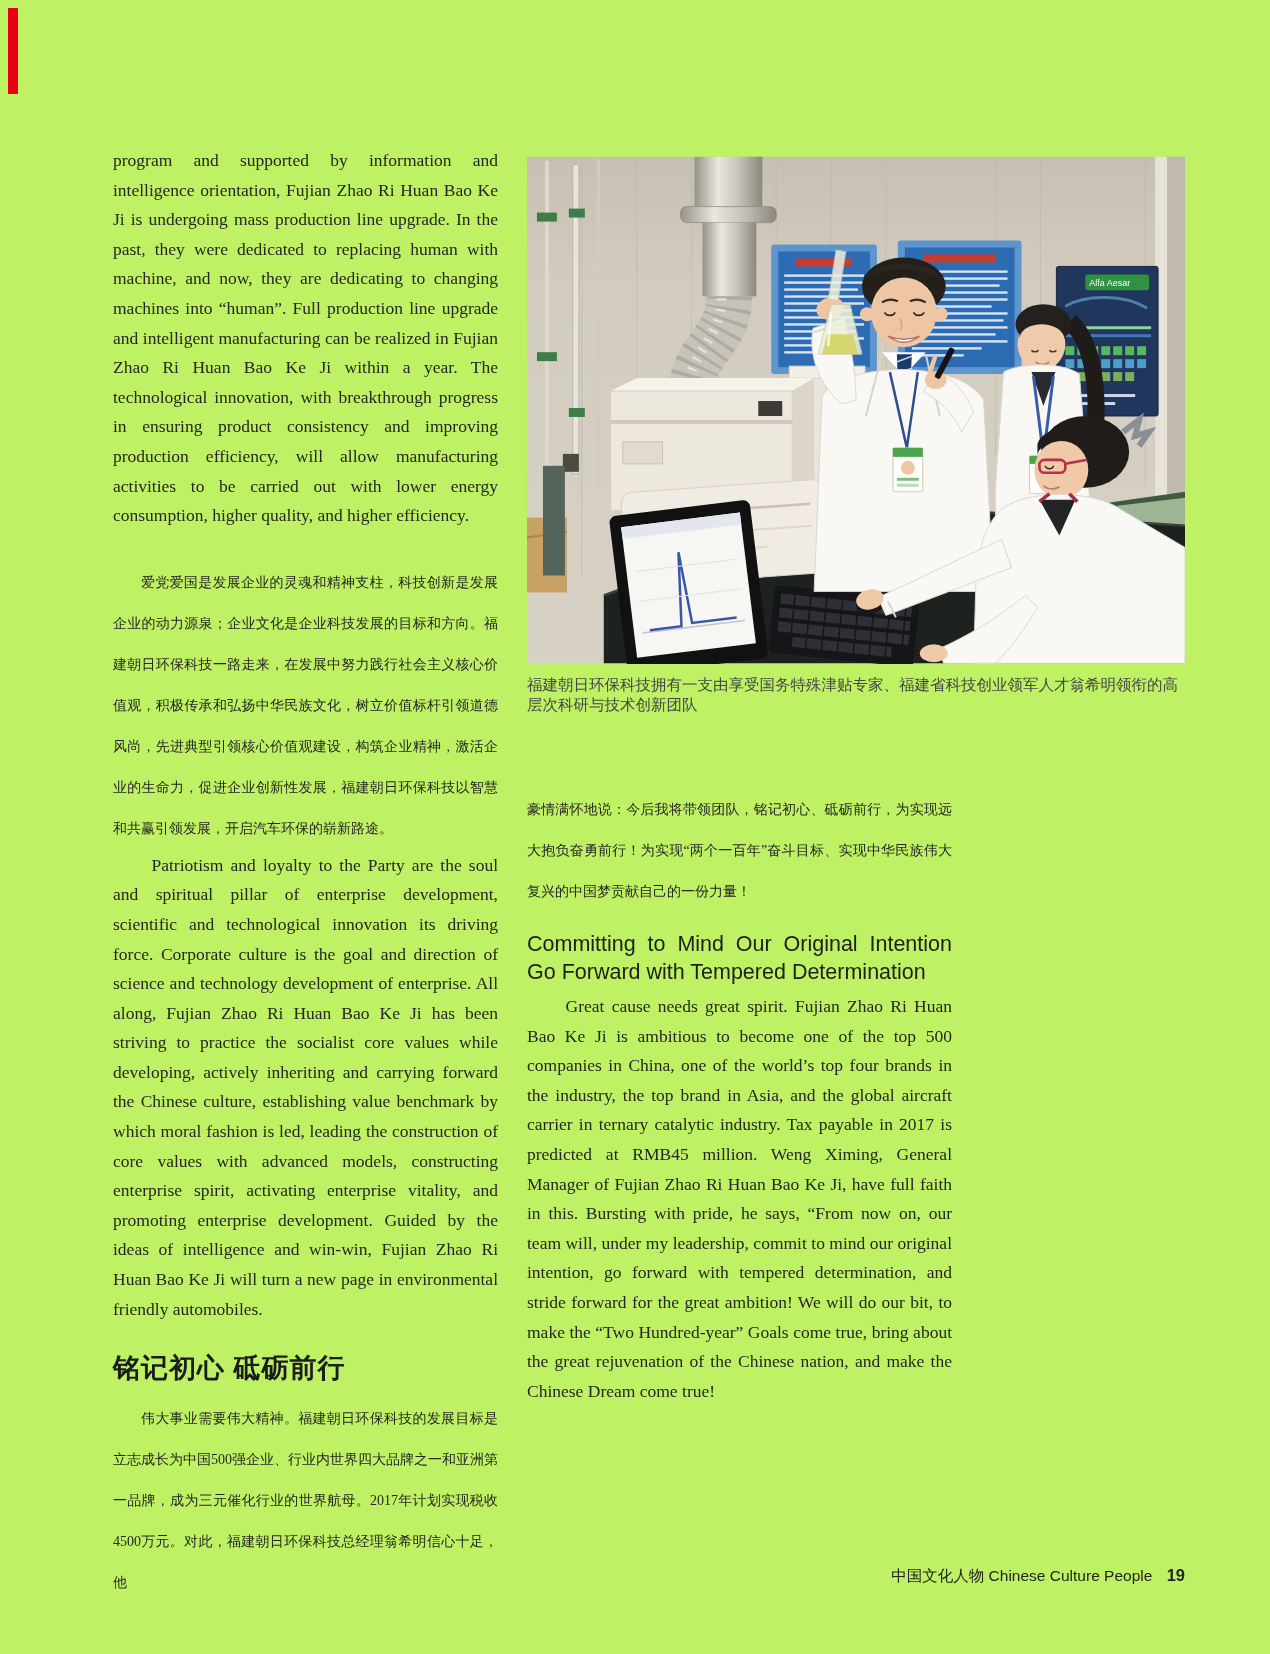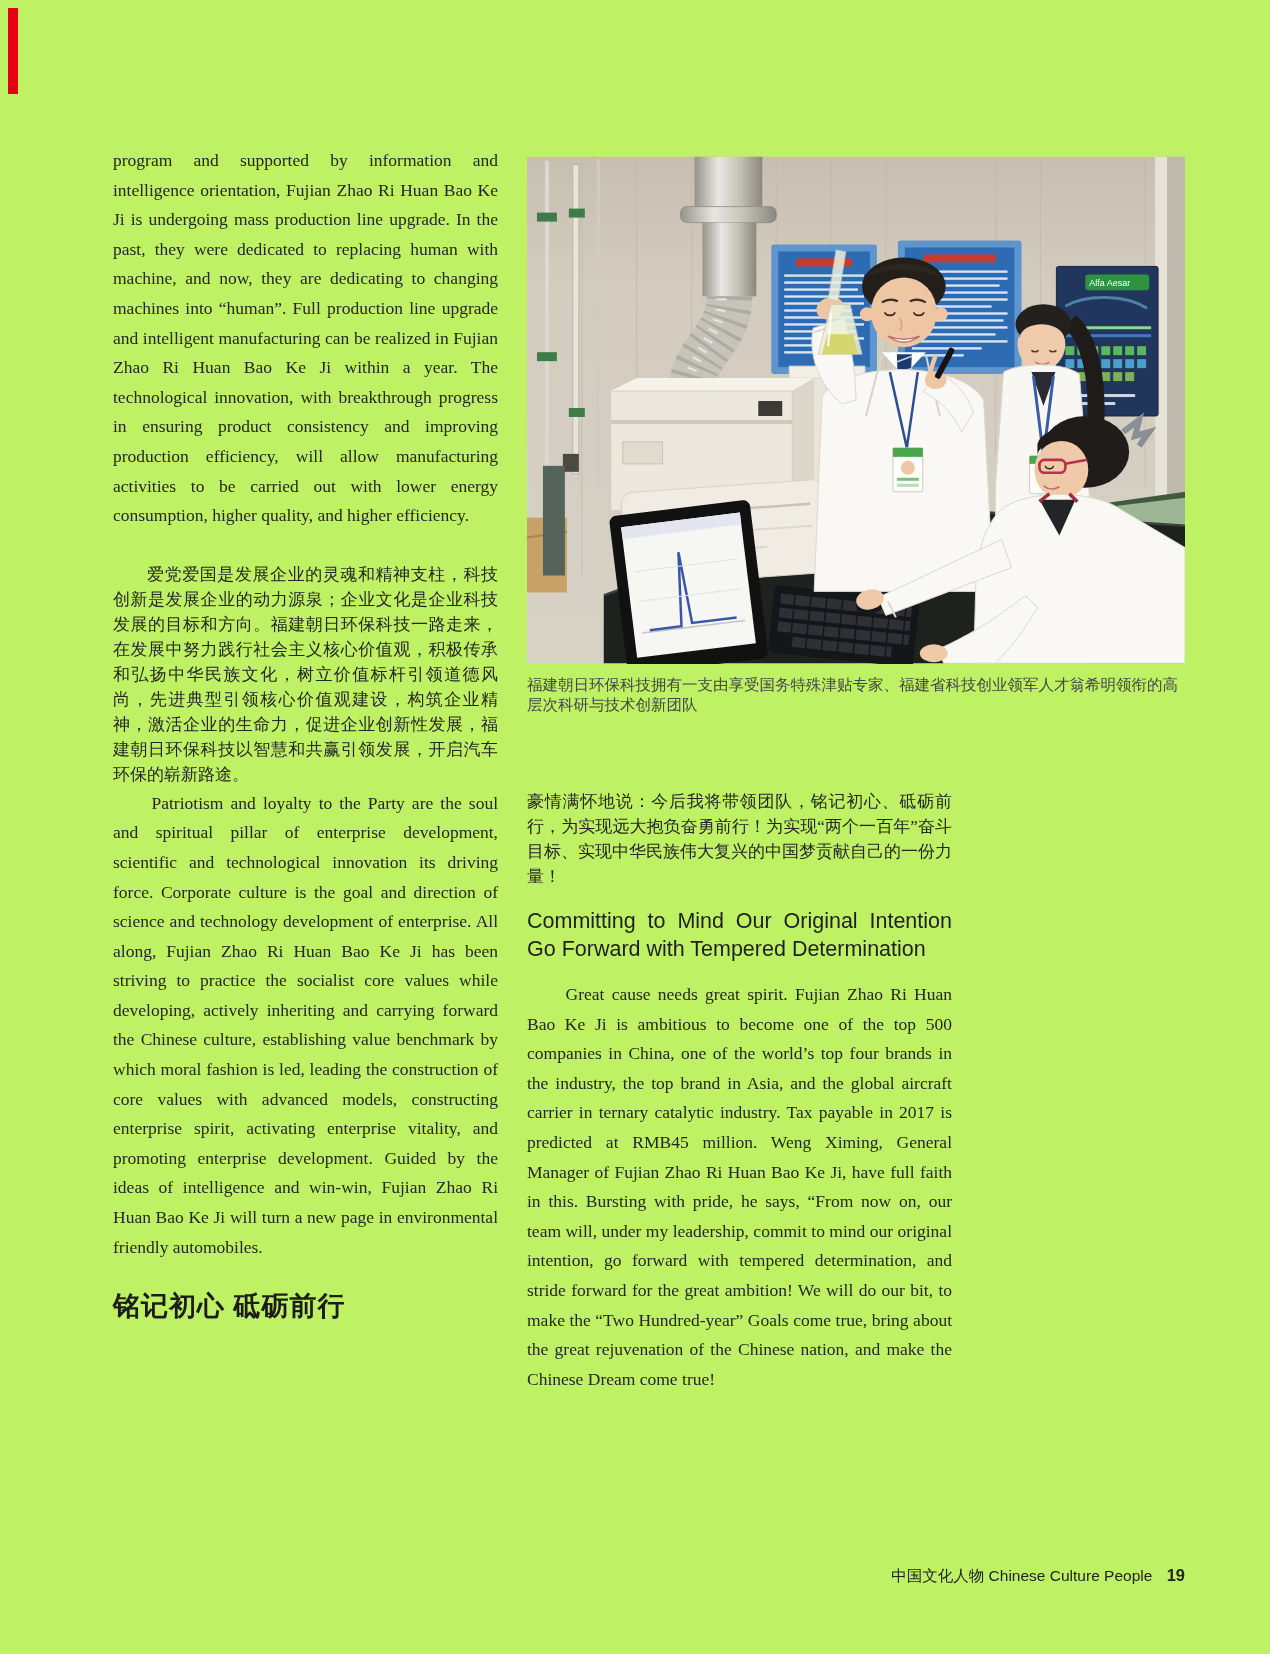--- a/index.html
+++ b/index.html
@@ -3,53 +3,54 @@
 <meta charset="utf-8">
 <style>
   html,body{margin:0;padding:0;background:#ffffff;}
   .page{position:relative;width:1270px;height:1654px;background:#bef264;overflow:hidden;
         font-family:"Liberation Serif", serif;color:#272624;}
   .red-mark{position:absolute;left:8px;top:8px;width:10px;height:86px;background:#e60012;}
   .col-left{position:absolute;left:113px;top:146px;width:385px;}
   .col-right{position:absolute;left:527px;top:156px;width:658px;}
   p{margin:0;}
   .en-body{font-size:17.5px;line-height:29.6px;text-align:justify;}
-  .cn-body{font-size:17px;line-height:25px;text-align:justify;}
+  .cn-body{font-size:14px;line-height:41px;text-align:justify;}
   .indent-en{text-indent:2.2em;}
   .indent-cn{text-indent:2em;}
   #para-cn-left{margin-top:31px;}
   #para-en-2{margin-top:2px;}
   .cn-heading{margin:27px 0 0 0;font-family:"Liberation Sans", sans-serif;font-weight:bold;
               font-size:27px;line-height:34px;color:#1c1c1c;letter-spacing:1px;}
   #para-cn-left2{margin-top:13px;}
   .photo-svg{display:block;width:658px;height:508px;}
   .caption{margin-top:11px;font-family:"Liberation Sans", sans-serif;color:#454547;}
   .caption .cap-cn{font-size:15.5px;line-height:20px;text-align:left;}
   .caption .cap-en{font-size:15.5px;line-height:20px;text-align:left;}
   .right-text{width:425px;}
   #para-cn-right{margin-top:74px;}
   .en-heading{margin:19px 0 0 0;font-family:"Liberation Sans", sans-serif;font-weight:normal;
               font-size:21.5px;line-height:27.5px;color:#1f1f1f;text-align:justify;}
-  #para-en-right{margin-top:17px;}
+  #para-en-right{margin-top:6px;}
   .footer{position:absolute;top:1566px;right:85px;font-family:"Liberation Sans", sans-serif;
           font-size:15.5px;color:#232323;white-space:nowrap;}
   .footer .page-num{font-weight:bold;margin-left:10px;font-size:16.5px;margin-top:44px;}
 </style>
 </head>
 <body>
 
 <div class="page">
 
   <div class="red-mark"></div>
 
   <div class="col-left">
     <p id="para-en-1" class="en-body">program and supported by information and intelligence orientation, Fujian Zhao Ri Huan Bao Ke Ji is undergoing mass production line upgrade. In the past, they were dedicated to replacing human with machine, and now, they are dedicating to changing machines into “human”. Full production line upgrade and intelligent manufacturing can be realized in Fujian Zhao Ri Huan Bao Ke Ji within a year. The technological innovation, with breakthrough progress in ensuring product consistency and improving production efficiency, will allow manufacturing activities to be carried out with lower energy consumption, higher quality, and higher efficiency.</p>
     <p id="para-cn-left" class="cn-body indent-cn">爱党爱国是发展企业的灵魂和精神支柱，科技创新是发展企业的动力源泉；企业文化是企业科技发展的目标和方向。福建朝日环保科技一路走来，在发展中努力践行社会主义核心价值观，积极传承和弘扬中华民族文化，树立价值标杆引领道德风尚，先进典型引领核心价值观建设，构筑企业精神，激活企业的生命力，促进企业创新性发展，福建朝日环保科技以智慧和共赢引领发展，开启汽车环保的崭新路途。</p>
     <p id="para-en-2" class="en-body indent-en">Patriotism and loyalty to the Party are the soul and spiritual pillar of enterprise development, scientific and technological innovation its driving force. Corporate culture is the goal and direction of science and technology development of enterprise. All along, Fujian Zhao Ri Huan Bao Ke Ji has been striving to practice the socialist core values while developing, actively inheriting and carrying forward the Chinese culture, establishing value benchmark by which moral fashion is led, leading the construction of core values with advanced models, constructing enterprise spirit, activating enterprise vitality, and promoting enterprise development. Guided by the ideas of intelligence and win-win, Fujian Zhao Ri Huan Bao Ke Ji will turn a new page in environmental friendly automobiles.</p>
     <h2 class="cn-heading">铭记初心 砥砺前行</h2>
+    <p id="para-cn-left2" class="cn-body indent-cn">伟大事业需要伟大精神。福建朝日环保科技的发展目标是立志成长为中国500强企业、行业内世界四大品牌之一和亚洲第一品牌，成为三元催化行业的世界航母。2017年计划实现税收4500万元。对此，福建朝日环保科技总经理翁希明信心十足，他</p>
   </div>
 
   <div class="col-right">
 
     <svg class="photo-svg" viewBox="0 0 660 508" xmlns="http://www.w3.org/2000/svg" role="img" aria-label="laboratory photo">
       <defs>
         <linearGradient id="steel" x1="0" y1="0" x2="1" y2="0">
           <stop offset="0" stop-color="#96938a"></stop>
             <stop offset="0.35" stop-color="#e9e7e0"></stop>
           <stop offset="0.65" stop-color="#c6c3ba"></stop>

